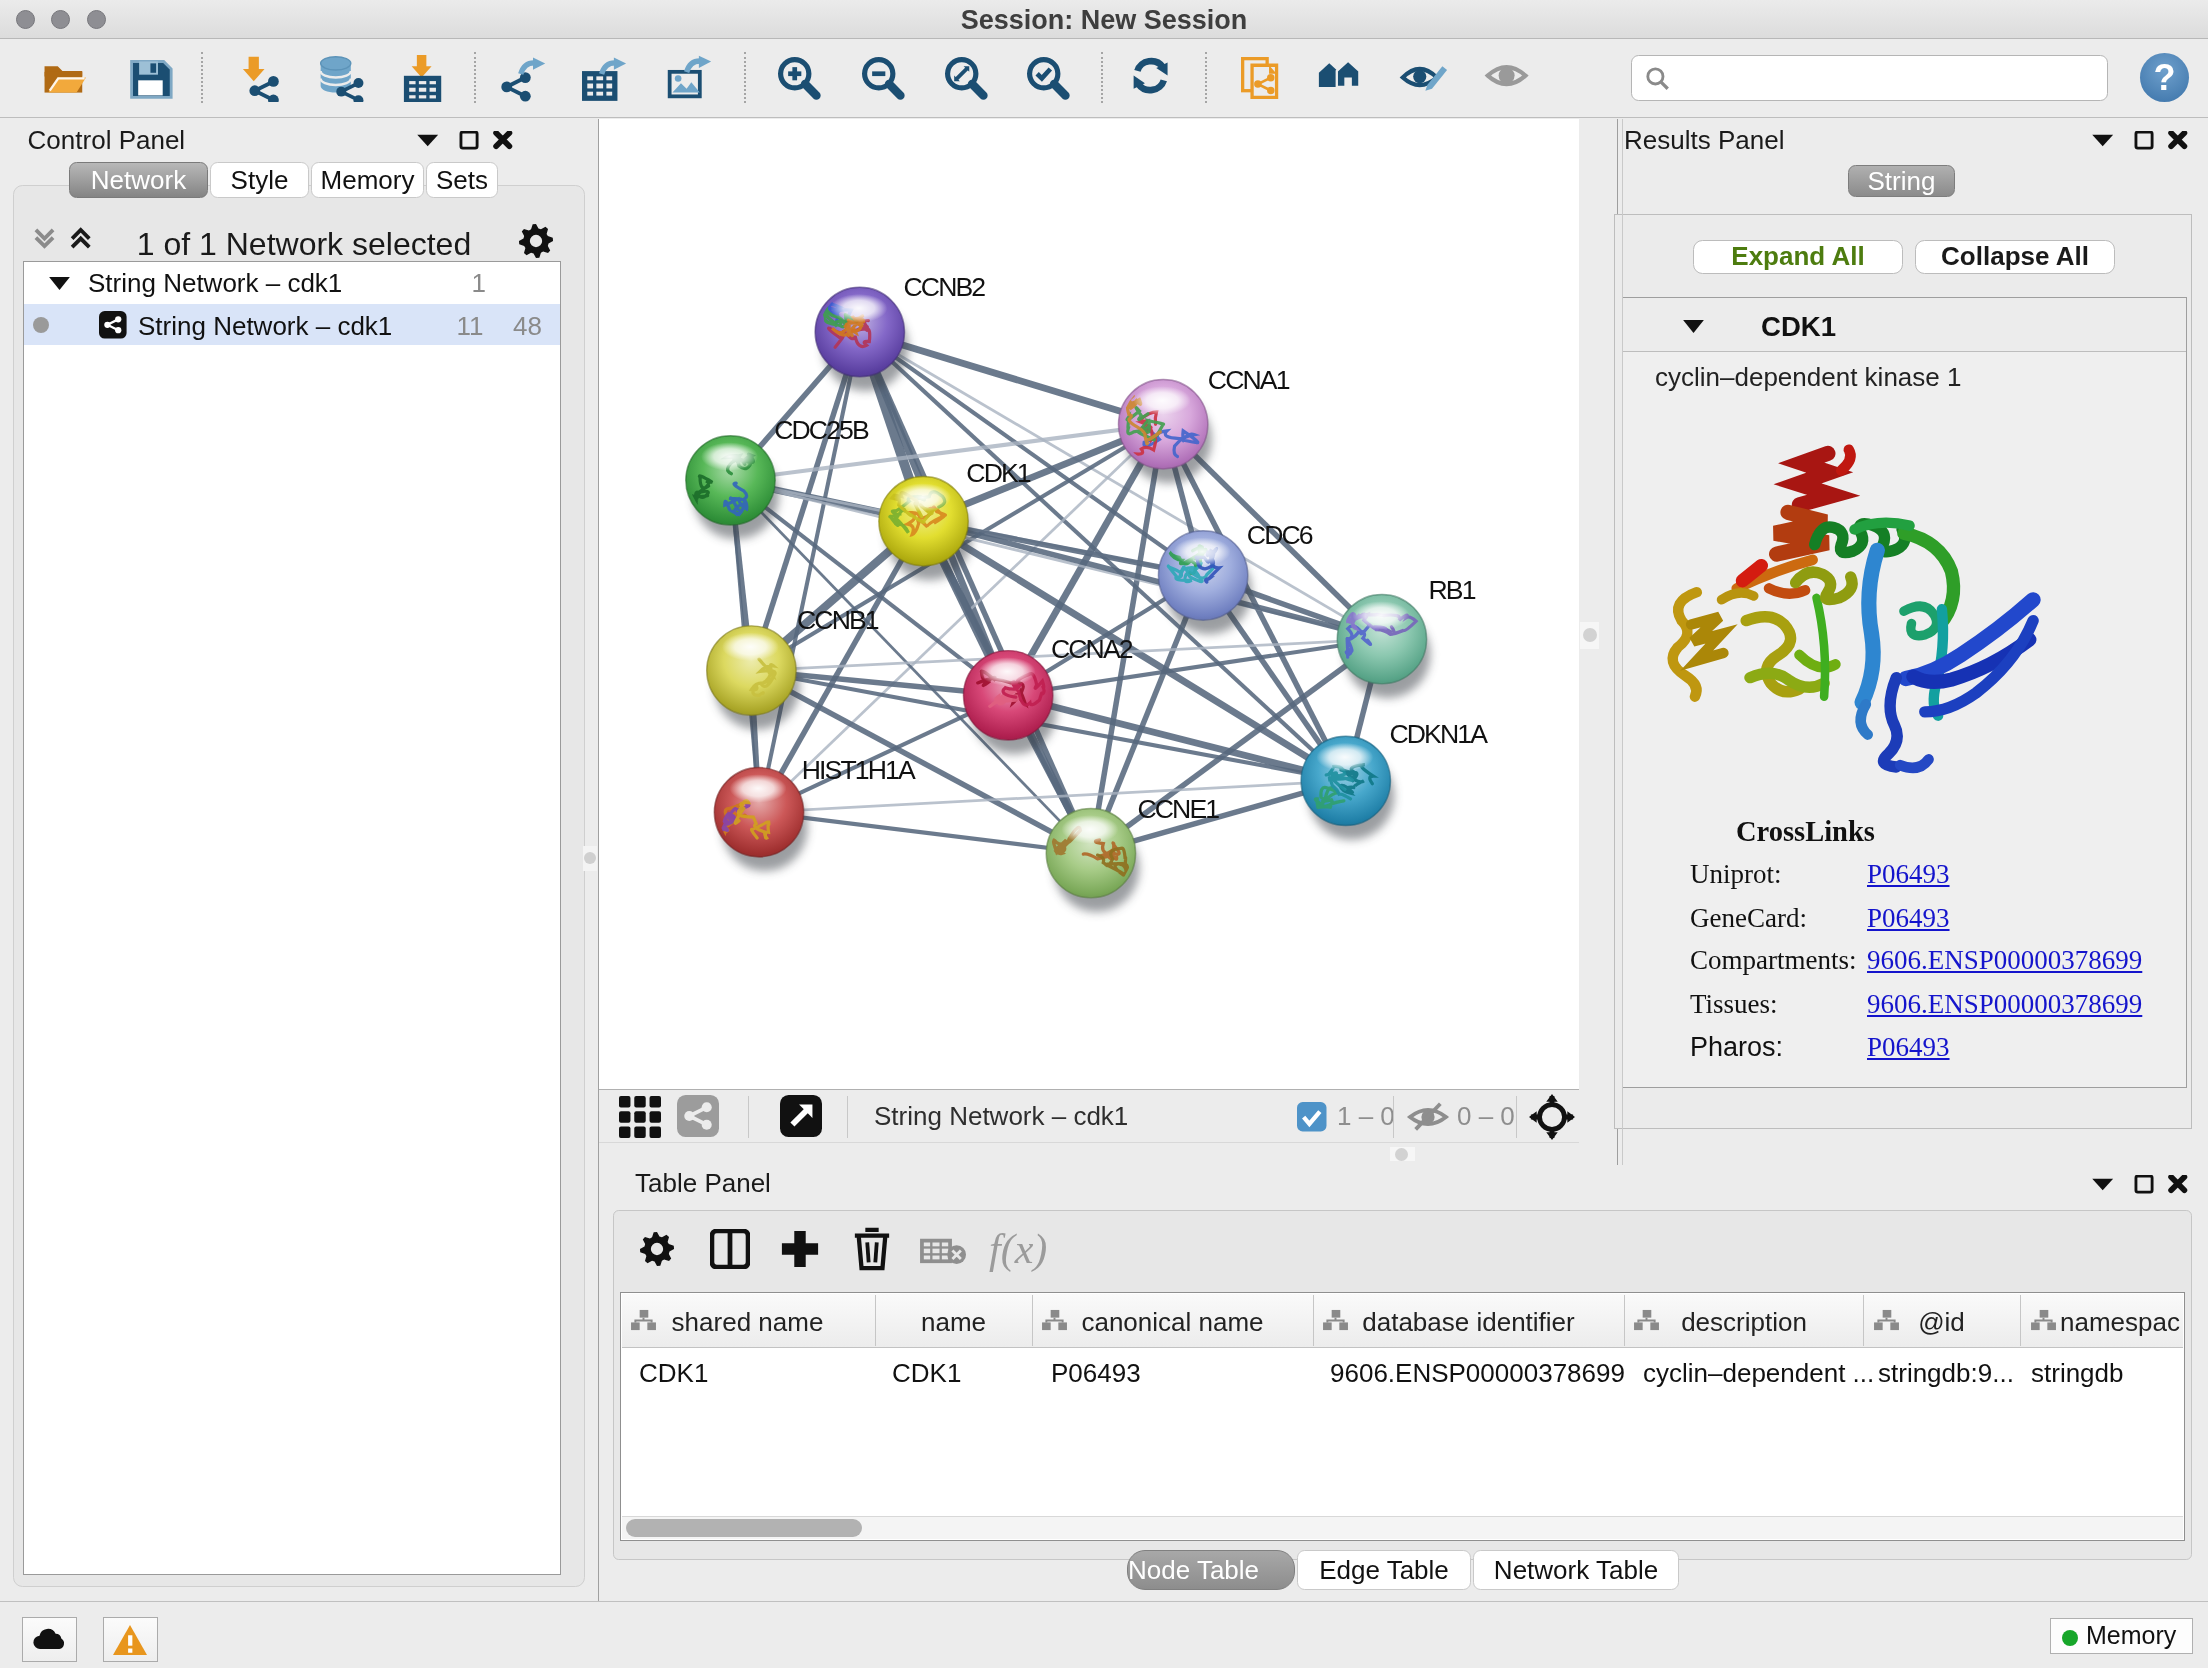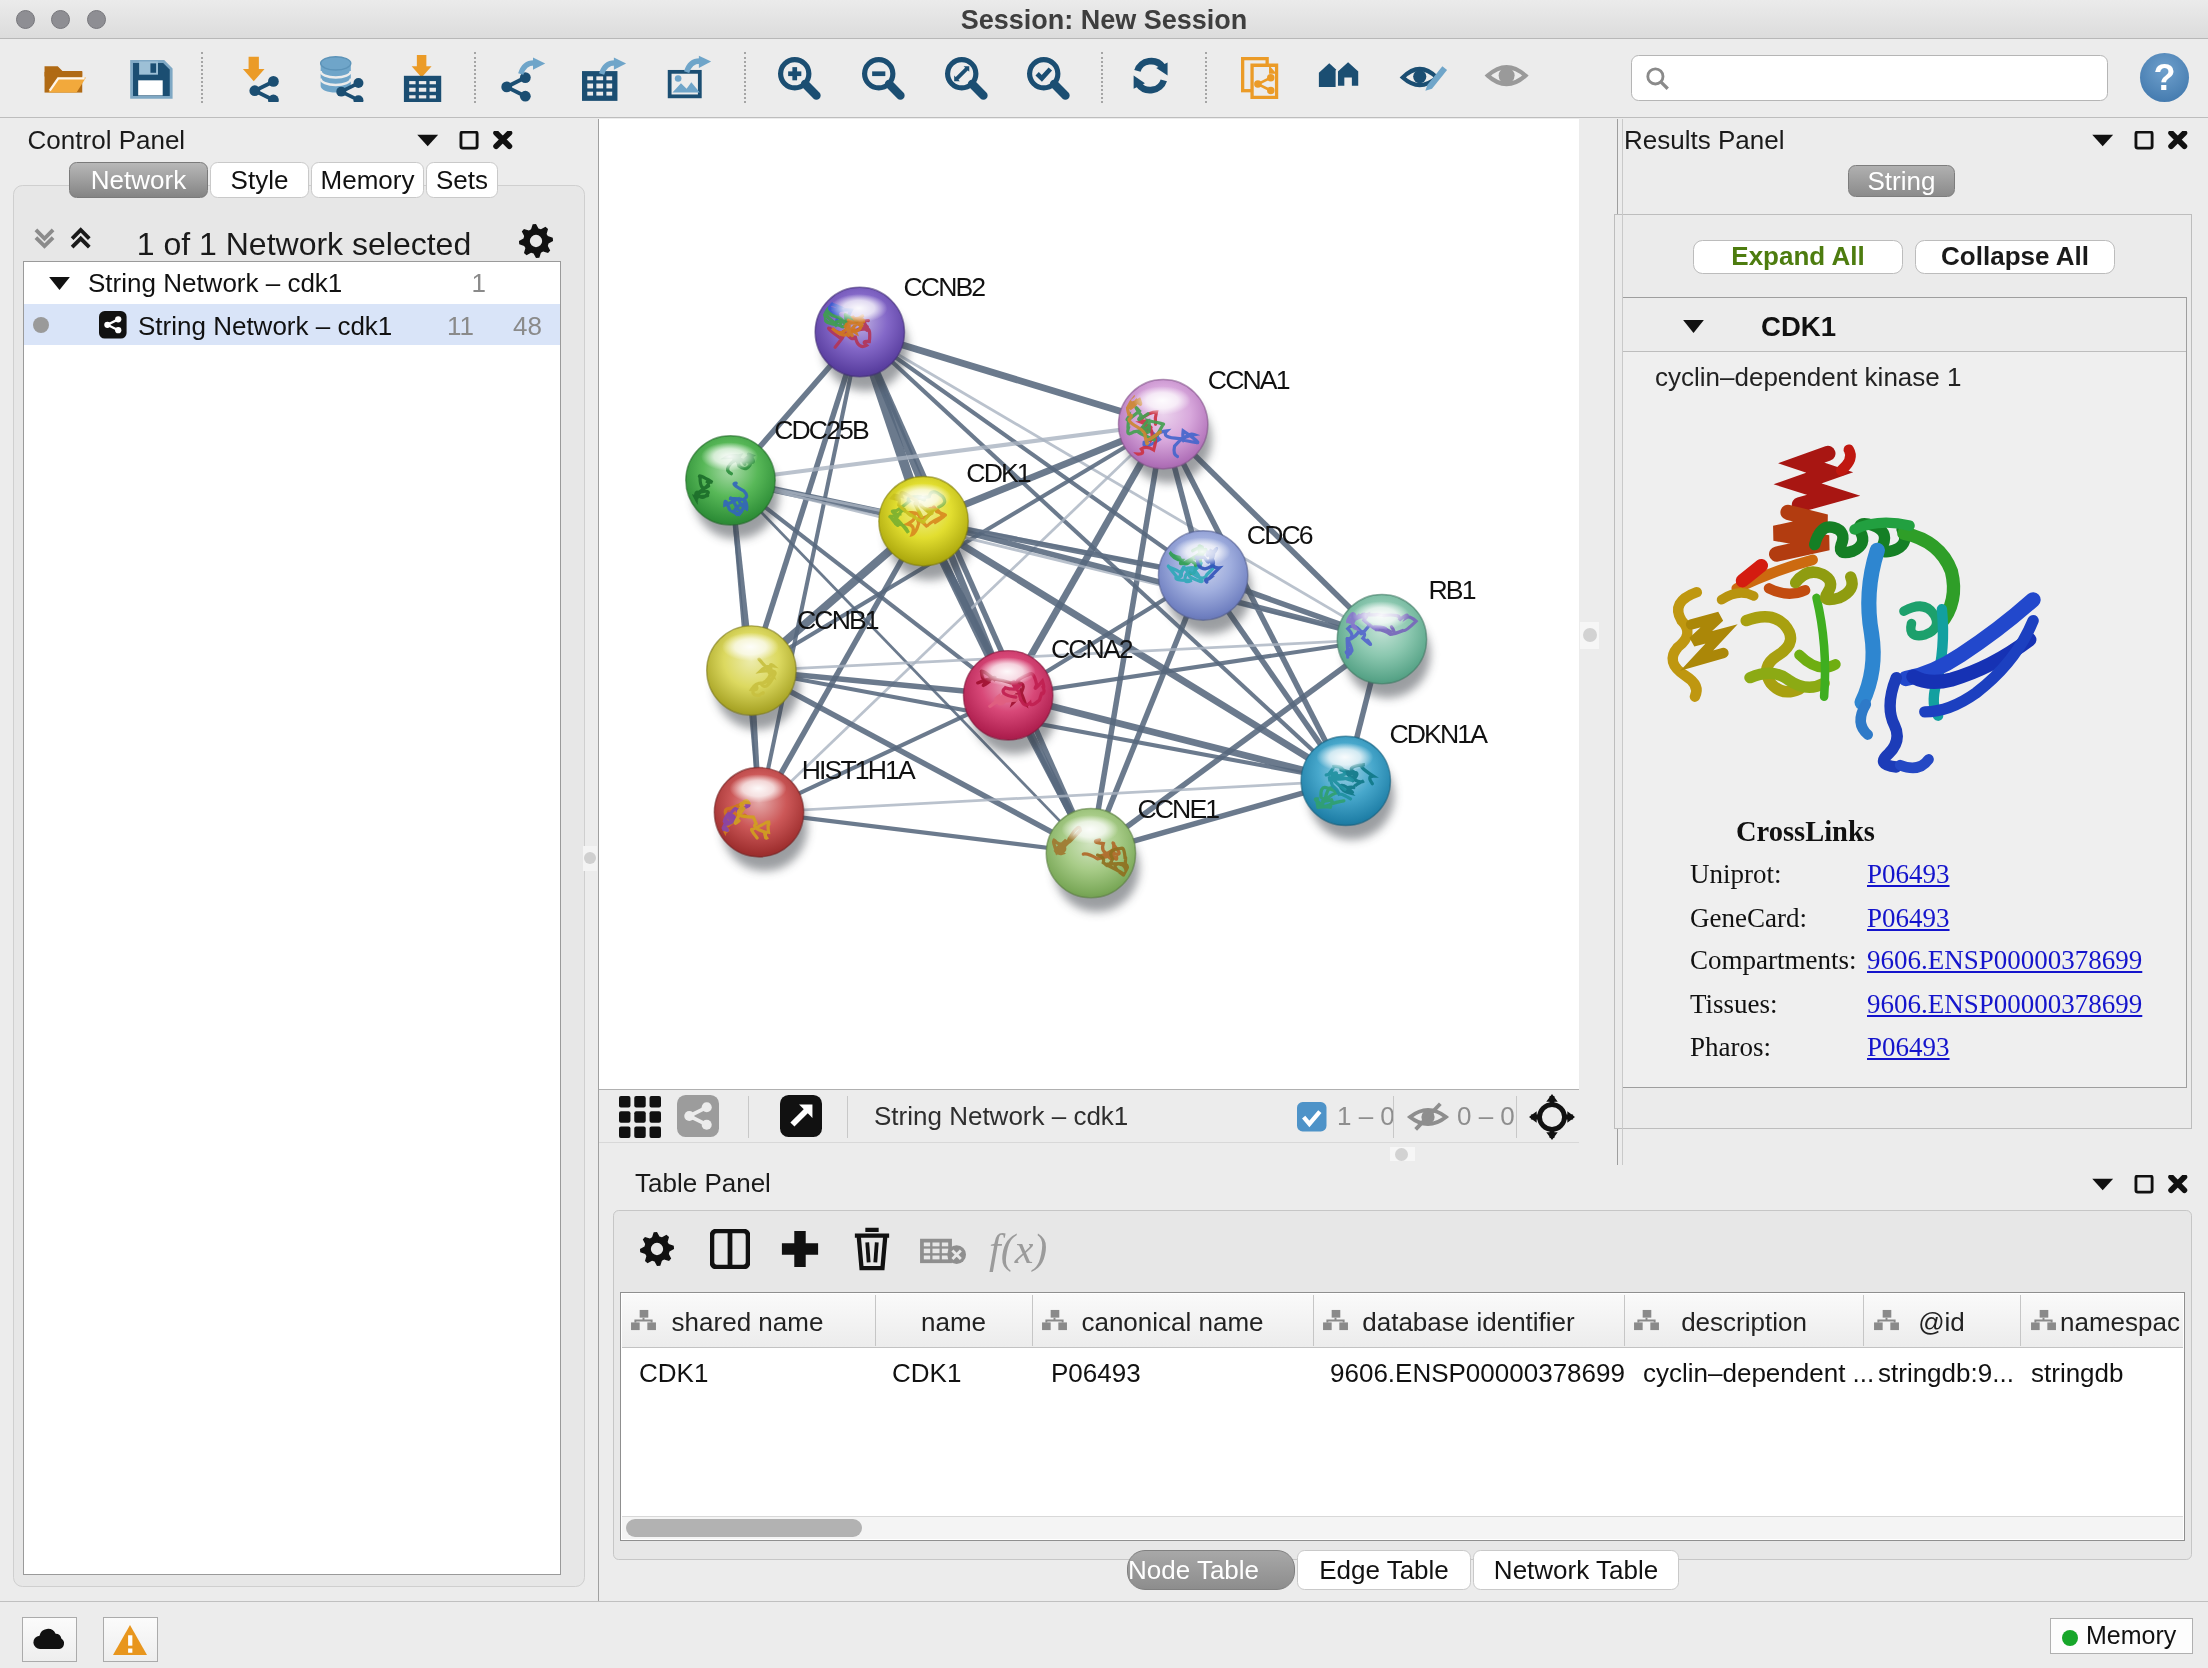--- a/index.html
+++ b/index.html
@@ -173,21 +173,21 @@
 <div class="abs" style="left:33px;top:317px;width:16px;height:16px;border-radius:50%;background:#9a9a9a"></div>
 <svg class="abs" style="left:99px;top:311px" width="27.6" height="27.6" viewBox="0 0 29 29">
   <rect x="0" y="0" width="29" height="29" rx="6" fill="#111"></rect>
   <line x1="8.8" y1="14.5" x2="20.2" y2="8.8" stroke="#fff" stroke-width="2.4"></line>
     <line x1="8.8" y1="14.5" x2="20.2" y2="20.2" stroke="#fff" stroke-width="2.4"></line>
     <circle cx="8.8" cy="14.5" r="3.3" fill="#fff"></circle>
     <circle cx="20.2" cy="8.8" r="3.3" fill="#fff"></circle>
     <circle cx="20.2" cy="20.2" r="3.3" fill="#fff"></circle>
 </svg>
 <div class="abs" style="left:138px;top:311px;font-size:26px;color:#111">String Network – cdk1</div>
-<div class="abs" style="left:447px;top:311px;width:46px;text-align:left;font-size:26px;color:#8a8a8a">11</div>
+<div class="abs" style="left:447px;top:311px;width:46px;text-align:center;font-size:26px;color:#8a8a8a">11</div>
 <div class="abs" style="left:500px;top:311px;width:42px;text-align:right;font-size:26px;color:#8a8a8a">48</div>
 
 <div class="abs" style="left:583px;top:846px;width:14.3px;height:25px;background:#f4f4f4"></div>
 <div class="abs" style="left:584px;top:852px;width:12.4px;height:12.4px;border-radius:50%;background:#d0d0d0"></div>
 
 <div class="abs" style="left:0;top:1601px;width:2208px;height:68px;background:#ececec;border-top:1px solid #c0c0c0"></div>
 <div class="abs" style="left:22px;top:1617px;width:55px;height:45px;background:linear-gradient(#fbfbfb,#eeeeee);border:1.9px solid #ababab"></div>
 <svg class="abs" style="left:31px;top:1626px" width="36" height="27" viewBox="0 0 38 28">
   <path d="M10 24 a7 7 0 0 1 -1 -14 a9 9 0 0 1 17 -2 a6 6 0 0 1 6 5 a6 6 0 0 1 -2 11 z" fill="#111"></path>
 </svg>
@@ -567,21 +567,21 @@
   </svg>
 <div class="abs" style="left:1736px;top:816px;font-family:'Liberation Serif',serif;font-size:28.5px;font-weight:bold;color:#111">CrossLinks</div>
 <div class="abs" style="left:1690px;top:859px;font-family:'Liberation Serif',serif;font-size:27px;color:#111">Uniprot:</div>
 <div class="abs" style="left:1867px;top:859px;font-family:'Liberation Serif',serif;font-size:27px;color:#1414cc;text-decoration:underline">P06493</div>
 <div class="abs" style="left:1690px;top:903px;font-family:'Liberation Serif',serif;font-size:27px;color:#111">GeneCard:</div>
 <div class="abs" style="left:1867px;top:903px;font-family:'Liberation Serif',serif;font-size:27px;color:#1414cc;text-decoration:underline">P06493</div>
 <div class="abs" style="left:1690px;top:945px;font-family:'Liberation Serif',serif;font-size:27px;color:#111">Compartments:</div>
 <div class="abs" style="left:1867px;top:945px;font-family:'Liberation Serif',serif;font-size:27px;color:#1414cc;text-decoration:underline">9606.ENSP00000378699</div>
 <div class="abs" style="left:1690px;top:989px;font-family:'Liberation Serif',serif;font-size:27px;color:#111">Tissues:</div>
 <div class="abs" style="left:1867px;top:989px;font-family:'Liberation Serif',serif;font-size:27px;color:#1414cc;text-decoration:underline">9606.ENSP00000378699</div>
-<div class="abs" style="left:1690px;top:1032px;font-family:Liberation Serif, serif;font-size:27px;color:#111">Pharos:</div>
+<div class="abs" style="left:1690px;top:1032px;font-family:Liberation Sans, sans-serif;font-size:27px;color:#111">Pharos:</div>
 <div class="abs" style="left:1867px;top:1032px;font-family:'Liberation Serif',serif;font-size:27px;color:#1414cc;text-decoration:underline">P06493</div>
 <div class="abs" style="left:1622px;top:119px;width:1px;height:1046px;background:#c9c9c9"></div>
 
 <div class="abs" style="left:1580px;top:622px;width:19px;height:27px;background:#f6f6f6"></div>
 <div class="abs" style="left:1583px;top:628px;width:14.3px;height:14.3px;border-radius:50%;background:#d2d2d2"></div>
 
 <div class="abs" style="left:599px;top:1165px;width:1609px;height:436px;background:#ececec"></div>
 <div class="abs hdr" style="left:635px;top:1168px">Table Panel</div>
 <svg class="abs" style="left:2092px;top:1175px" width="105" height="19" viewBox="0 0 110 20">
   <path d="M0 4 L22 4 L11 16 Z" fill="#111"></path>

